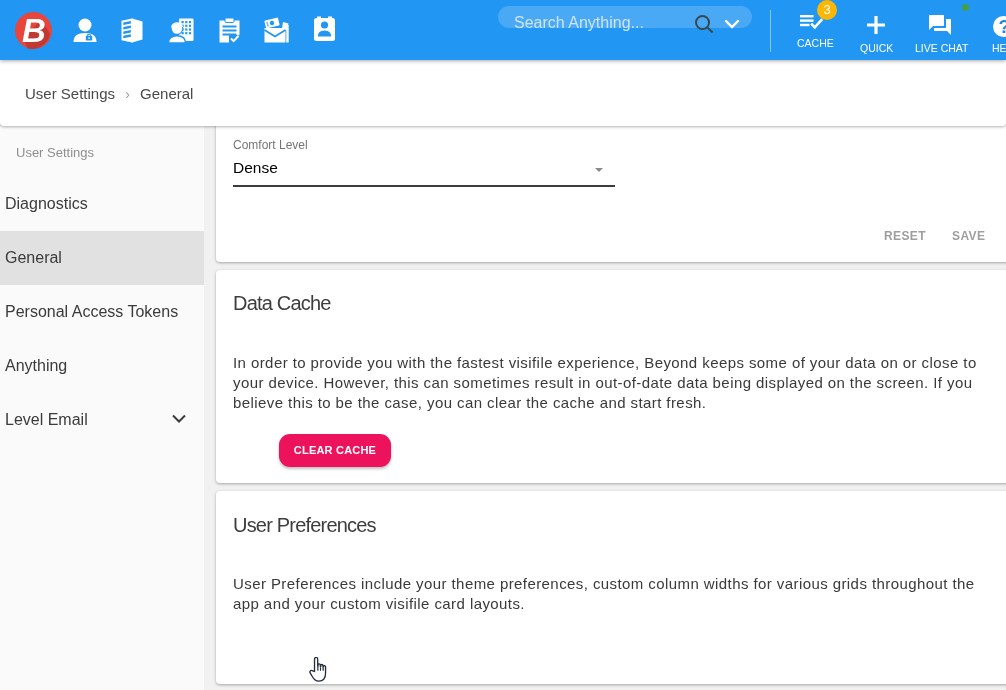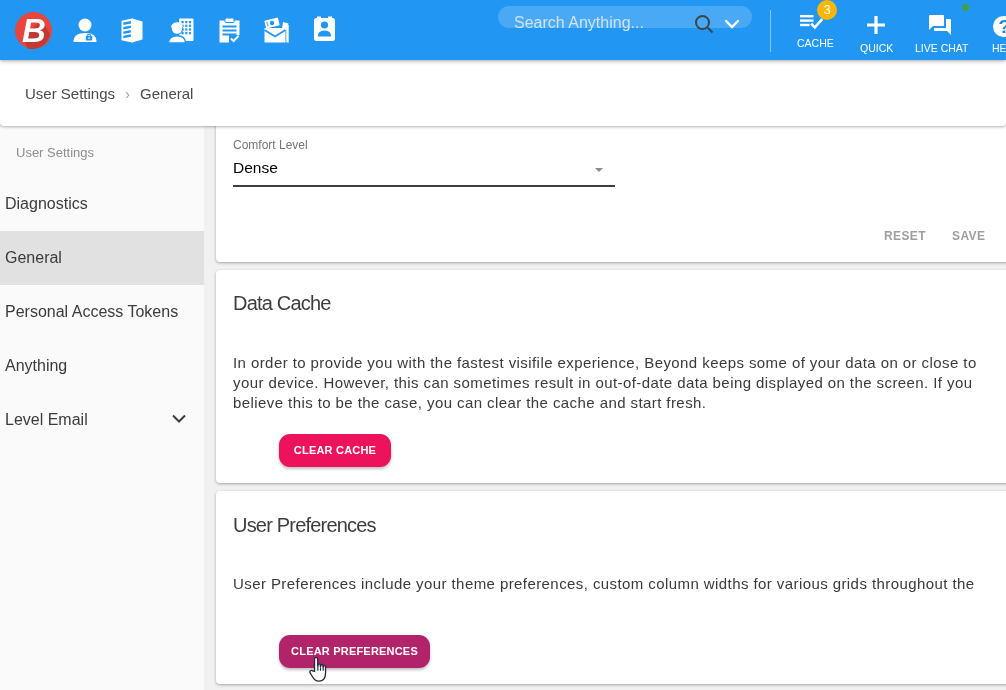--- a/index.html
+++ b/index.html
@@ -219,21 +219,21 @@
     <div class="ctitle" style="top:22px">Data Cache</div>
     <div class="cbody" style="top:84px">In order to provide you with the fastest visifile experience, Beyond keeps some of your data on or close to</div>
     <div class="cbody" style="top:104px">your device. However, this can sometimes result in out-of-date data being displayed on the screen. If you</div>
     <div class="cbody" style="top:124px">believe this to be the case, you can clear the cache and start fresh.</div>
     <div class="pinkbtn" style="top:164px;width:112px;line-height:33px">CLEAR CACHE</div>
   </div>
 
   <div class="card" id="card3">
     <div class="ctitle" style="top:23px">User Preferences</div>
     <div class="cbody" style="top:84px">User Preferences include your theme preferences, custom column widths for various grids throughout the</div>
-    <div class="pinkbtn" style="top:144px;width:151px;line-height:33px;background:#b1246a">CLEAR PREFERENCES</div>
+    <div class="cbody" style="top:104px">app and your custom visifile card layouts.</div>
   </div>
 
   <svg style="position:absolute;left:308px;top:657px;z-index:40" width="21" height="26" viewBox="0 0 19.5 24.5">
     <path d="M6.0 13.6 L6.0 2.3 Q6.0 0.4 7.5 0.4 Q9.0 0.4 9.0 2.3 L9.0 8.5 L9.3 8.5 L9.3 7.6 Q9.3 6.4 10.4 6.4 Q11.5 6.4 11.5 7.6 L11.5 8.9 L11.8 8.9 L11.8 8.3 Q11.8 7.1 12.9 7.1 Q14.0 7.1 14.0 8.3 L14.0 9.6 L14.3 9.6 L14.3 9.2 Q14.3 8.1 15.3 8.1 Q16.4 8.1 16.4 9.2 L16.4 15.1 Q16.4 19.1 14.7 20.9 Q13.0 22.7 10.4 22.7 Q7.8 22.7 6.3 21.4 Q4.9 20.2 3.6 17.9 L2.0 15.2 Q1.2 13.9 2.2 13.0 Q3.2 12.1 4.3 13.1 Z" fill="#fff" stroke="#222c3c" stroke-width="1.25"></path>
     <path d="M9.15 9.2 l0 3.8 M11.65 9.6 l0 3.4 M14.15 10.2 l0 2.8" stroke="#222c3c" stroke-width="1.1" fill="none"></path>
   </svg>
 
   </div>
 
 </body></html>

